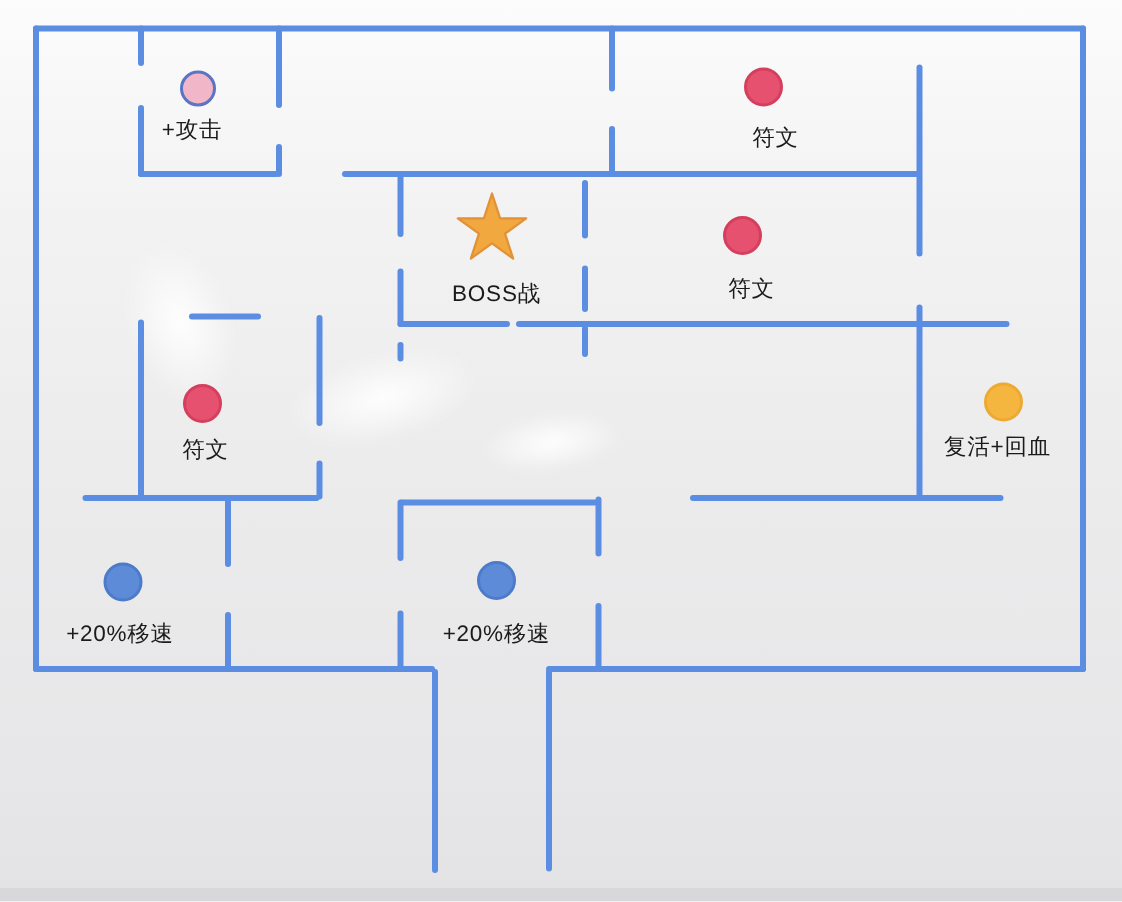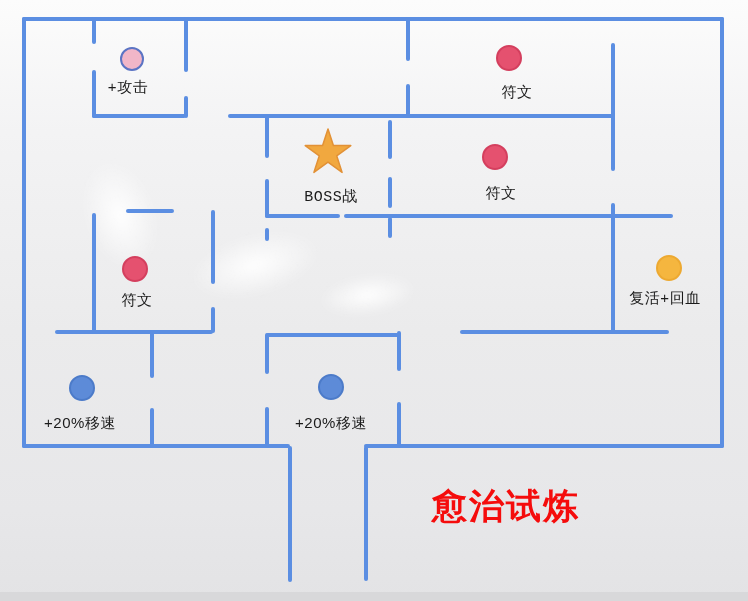--- a/index.html
+++ b/index.html
@@ -102,29 +102,28 @@
       <div class="wall" style="left: 364px; top: 446px; width: 4px; height: 135px; background: rgb(91, 142, 226);"></div>
     </div>
   <div id="markers-layer">
       <div class="dot" style="left: 120px; top: 47px; width: 24px; height: 24px; background: rgb(241, 182, 200); border-color: rgb(91, 116, 196);"></div>
       <div class="marker-label" style="left: 128px; top: 87px; text-align: center;">+攻击</div>
       <div class="dot" style="left: 496px; top: 45px; width: 26px; height: 26px; background: rgb(229, 81, 111); border-color: rgb(212, 63, 94);"></div>
       <div class="marker-label" style="left: 517px; top: 92px;">符文</div>
       <svg class="star" viewBox="0 0 52 50" width="52" height="50" style="left: 302px; top: 128px;">
         <polygon points="26,1 31.4,17.6 48.8,17.6 34.7,27.8 40.1,44.4 26,34.2 11.9,44.4 17.3,27.8 3.2,17.6 20.6,17.6" fill="#f1a83f" stroke="#e29136" stroke-width="1.5" stroke-linejoin="round"></polygon>
       </svg>
-      <div class="marker-label" style="left: 331px; top: 196px; font-family: Liberation Mono, monospace;">BOSS战</div>
+      <div class="marker-label" style="left: 331px; top: 196px;">BOSS战</div>
       <div class="dot" style="left: 482px; top: 144px; width: 26px; height: 26px; background: rgb(229, 81, 111); border-color: rgb(212, 63, 94);"></div>
       <div class="marker-label" style="left: 501px; top: 193px;">符文</div>
       <div class="dot" style="left: 122px; top: 256px; width: 26px; height: 26px; background: rgb(229, 81, 111); border-color: rgb(212, 63, 94);"></div>
       <div class="marker-label" style="left: 137px; top: 300px;">符文</div>
       <div class="dot" style="left: 656px; top: 255px; width: 26px; height: 26px; background: rgb(245, 182, 63); border-color: rgb(237, 169, 49);"></div>
       <div class="marker-label" style="left: 665px; top: 298px;">复活+回血</div>
       <div class="dot" style="left: 69px; top: 375px; width: 26px; height: 26px; background: rgb(93, 139, 216); border-color: rgb(76, 123, 201);"></div>
       <div class="marker-label" style="left: 80px; top: 423px;">+20%移速</div>
       <div class="dot" style="left: 318px; top: 374px; width: 26px; height: 26px; background: rgb(93, 139, 216); border-color: rgb(76, 123, 201);"></div>
       <div class="marker-label" style="left: 331px; top: 423px;">+20%移速</div>
     </div>
 
-  <div class="map-title" style="left:506px;top:506px;">愈治试炼</div>
 
   <div class="bottom-strip"></div>
 </div>
 
 </body></html>

